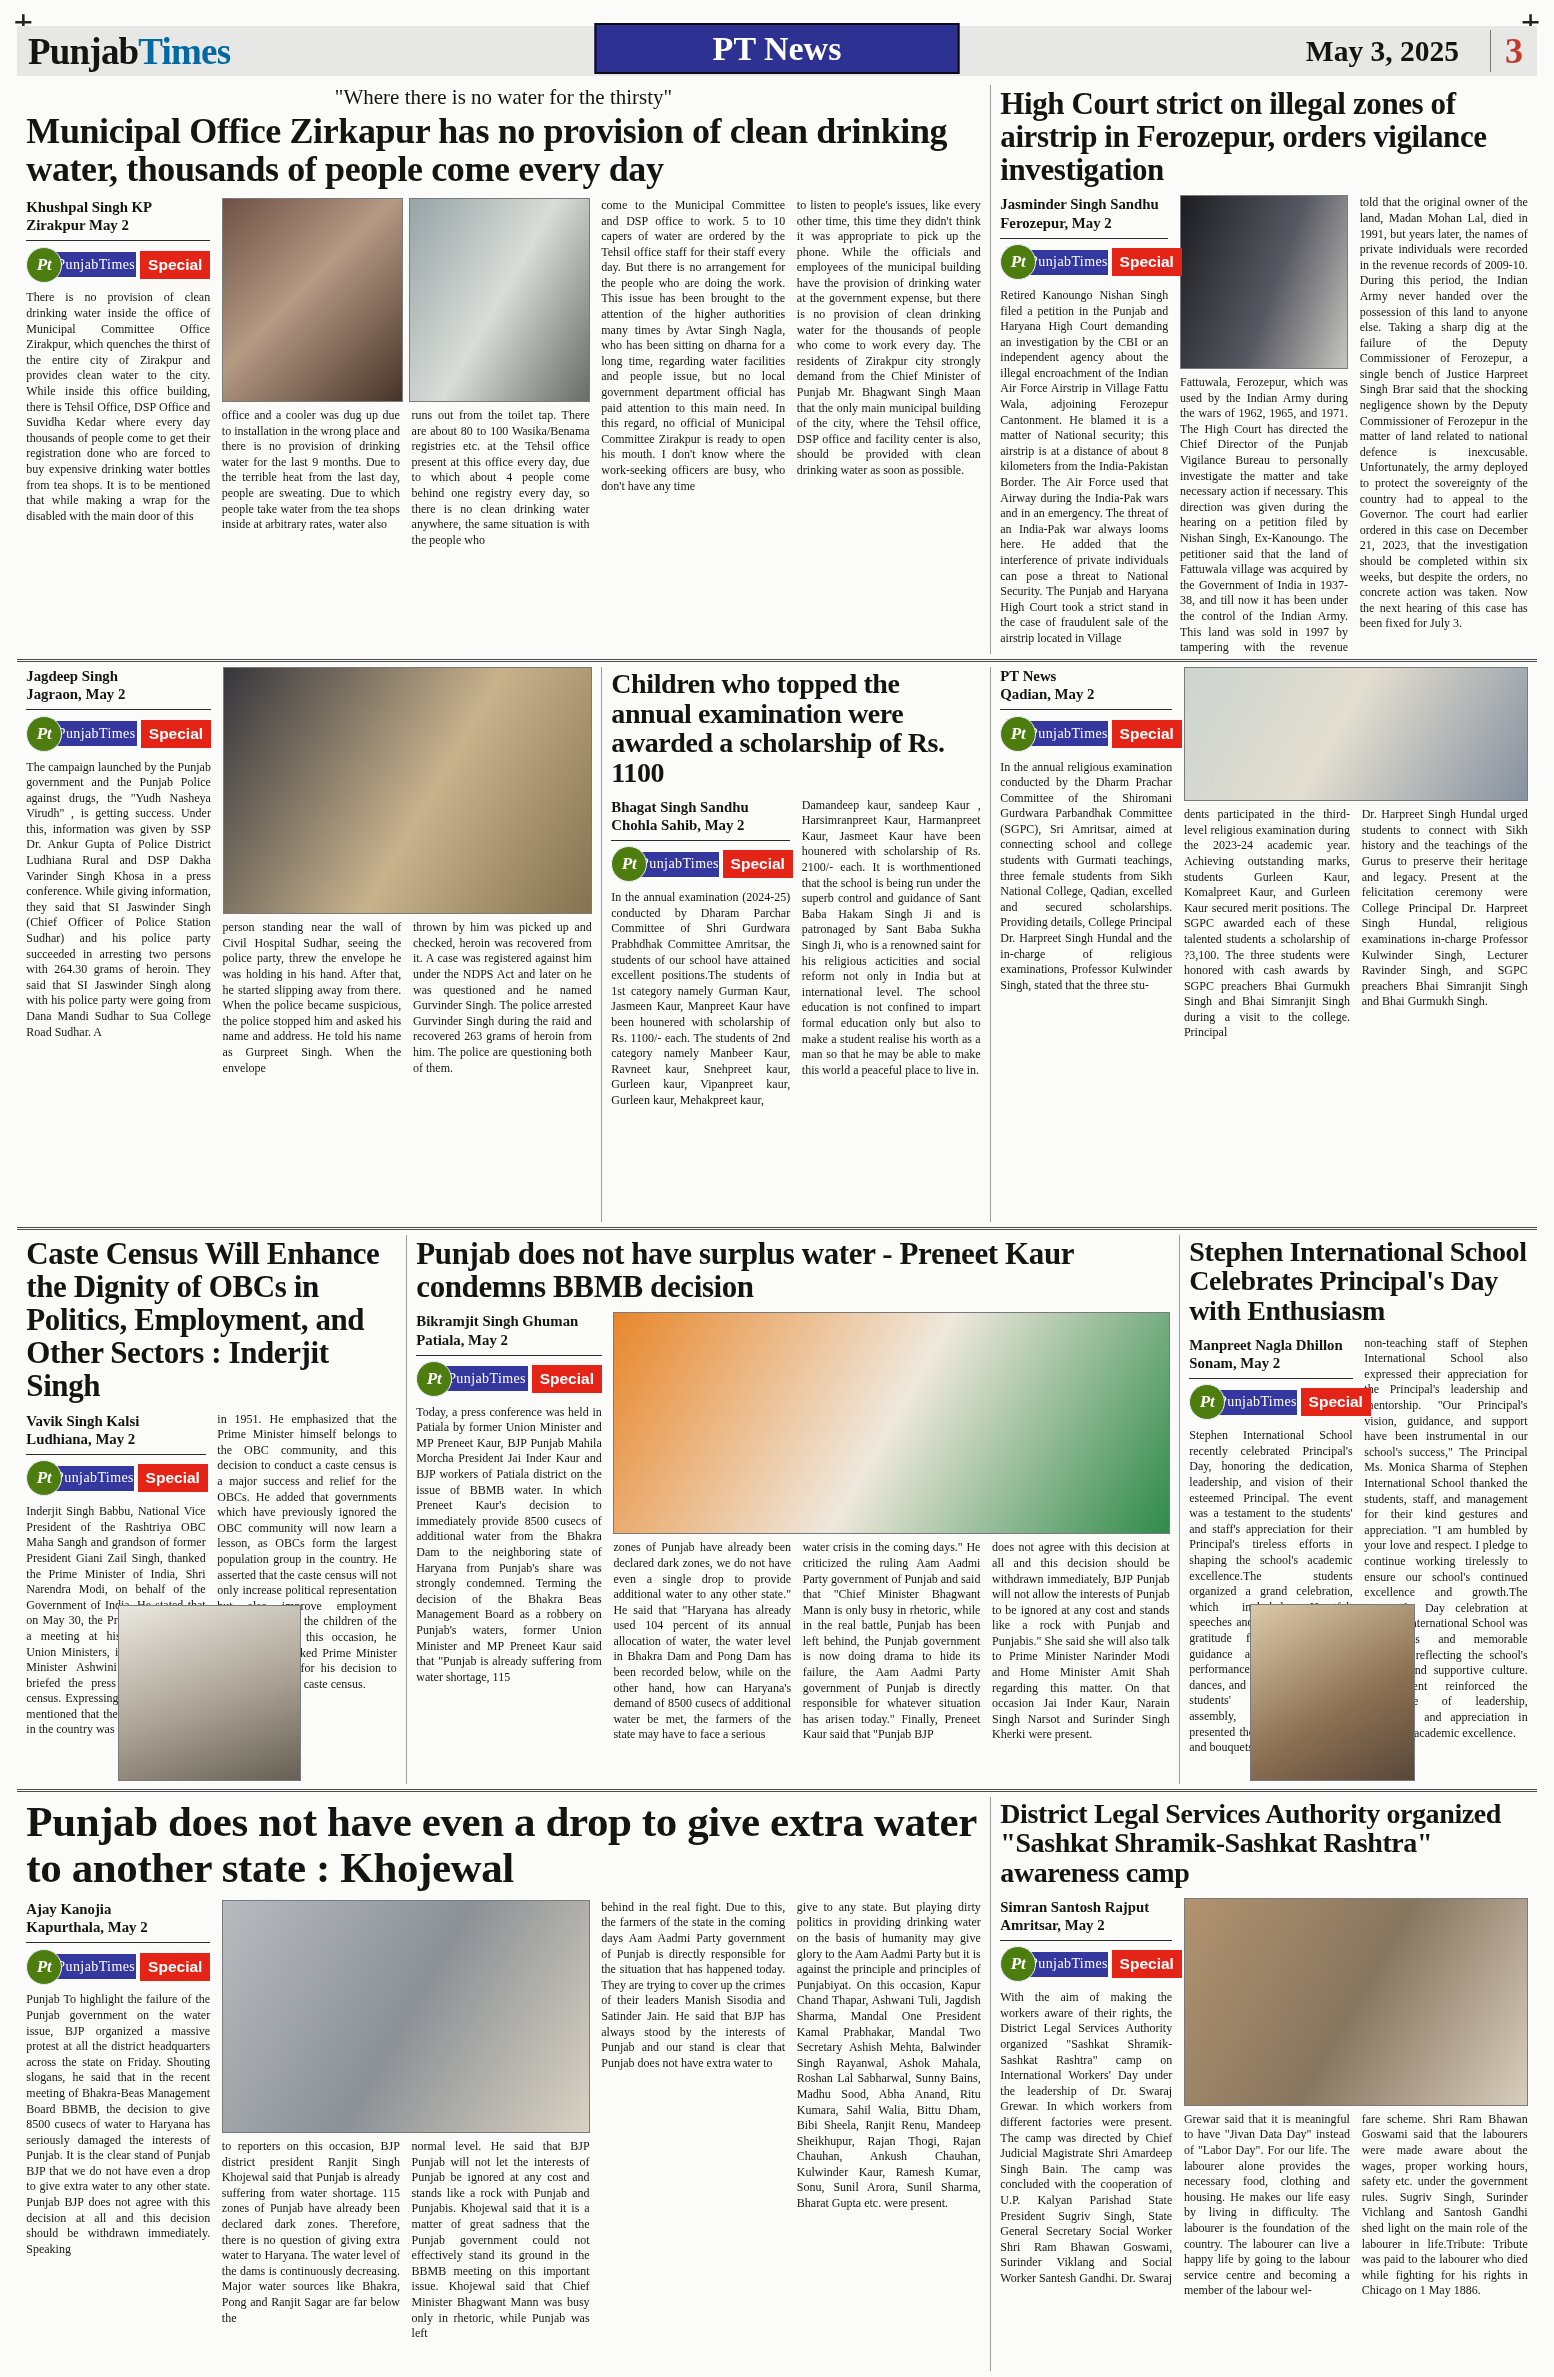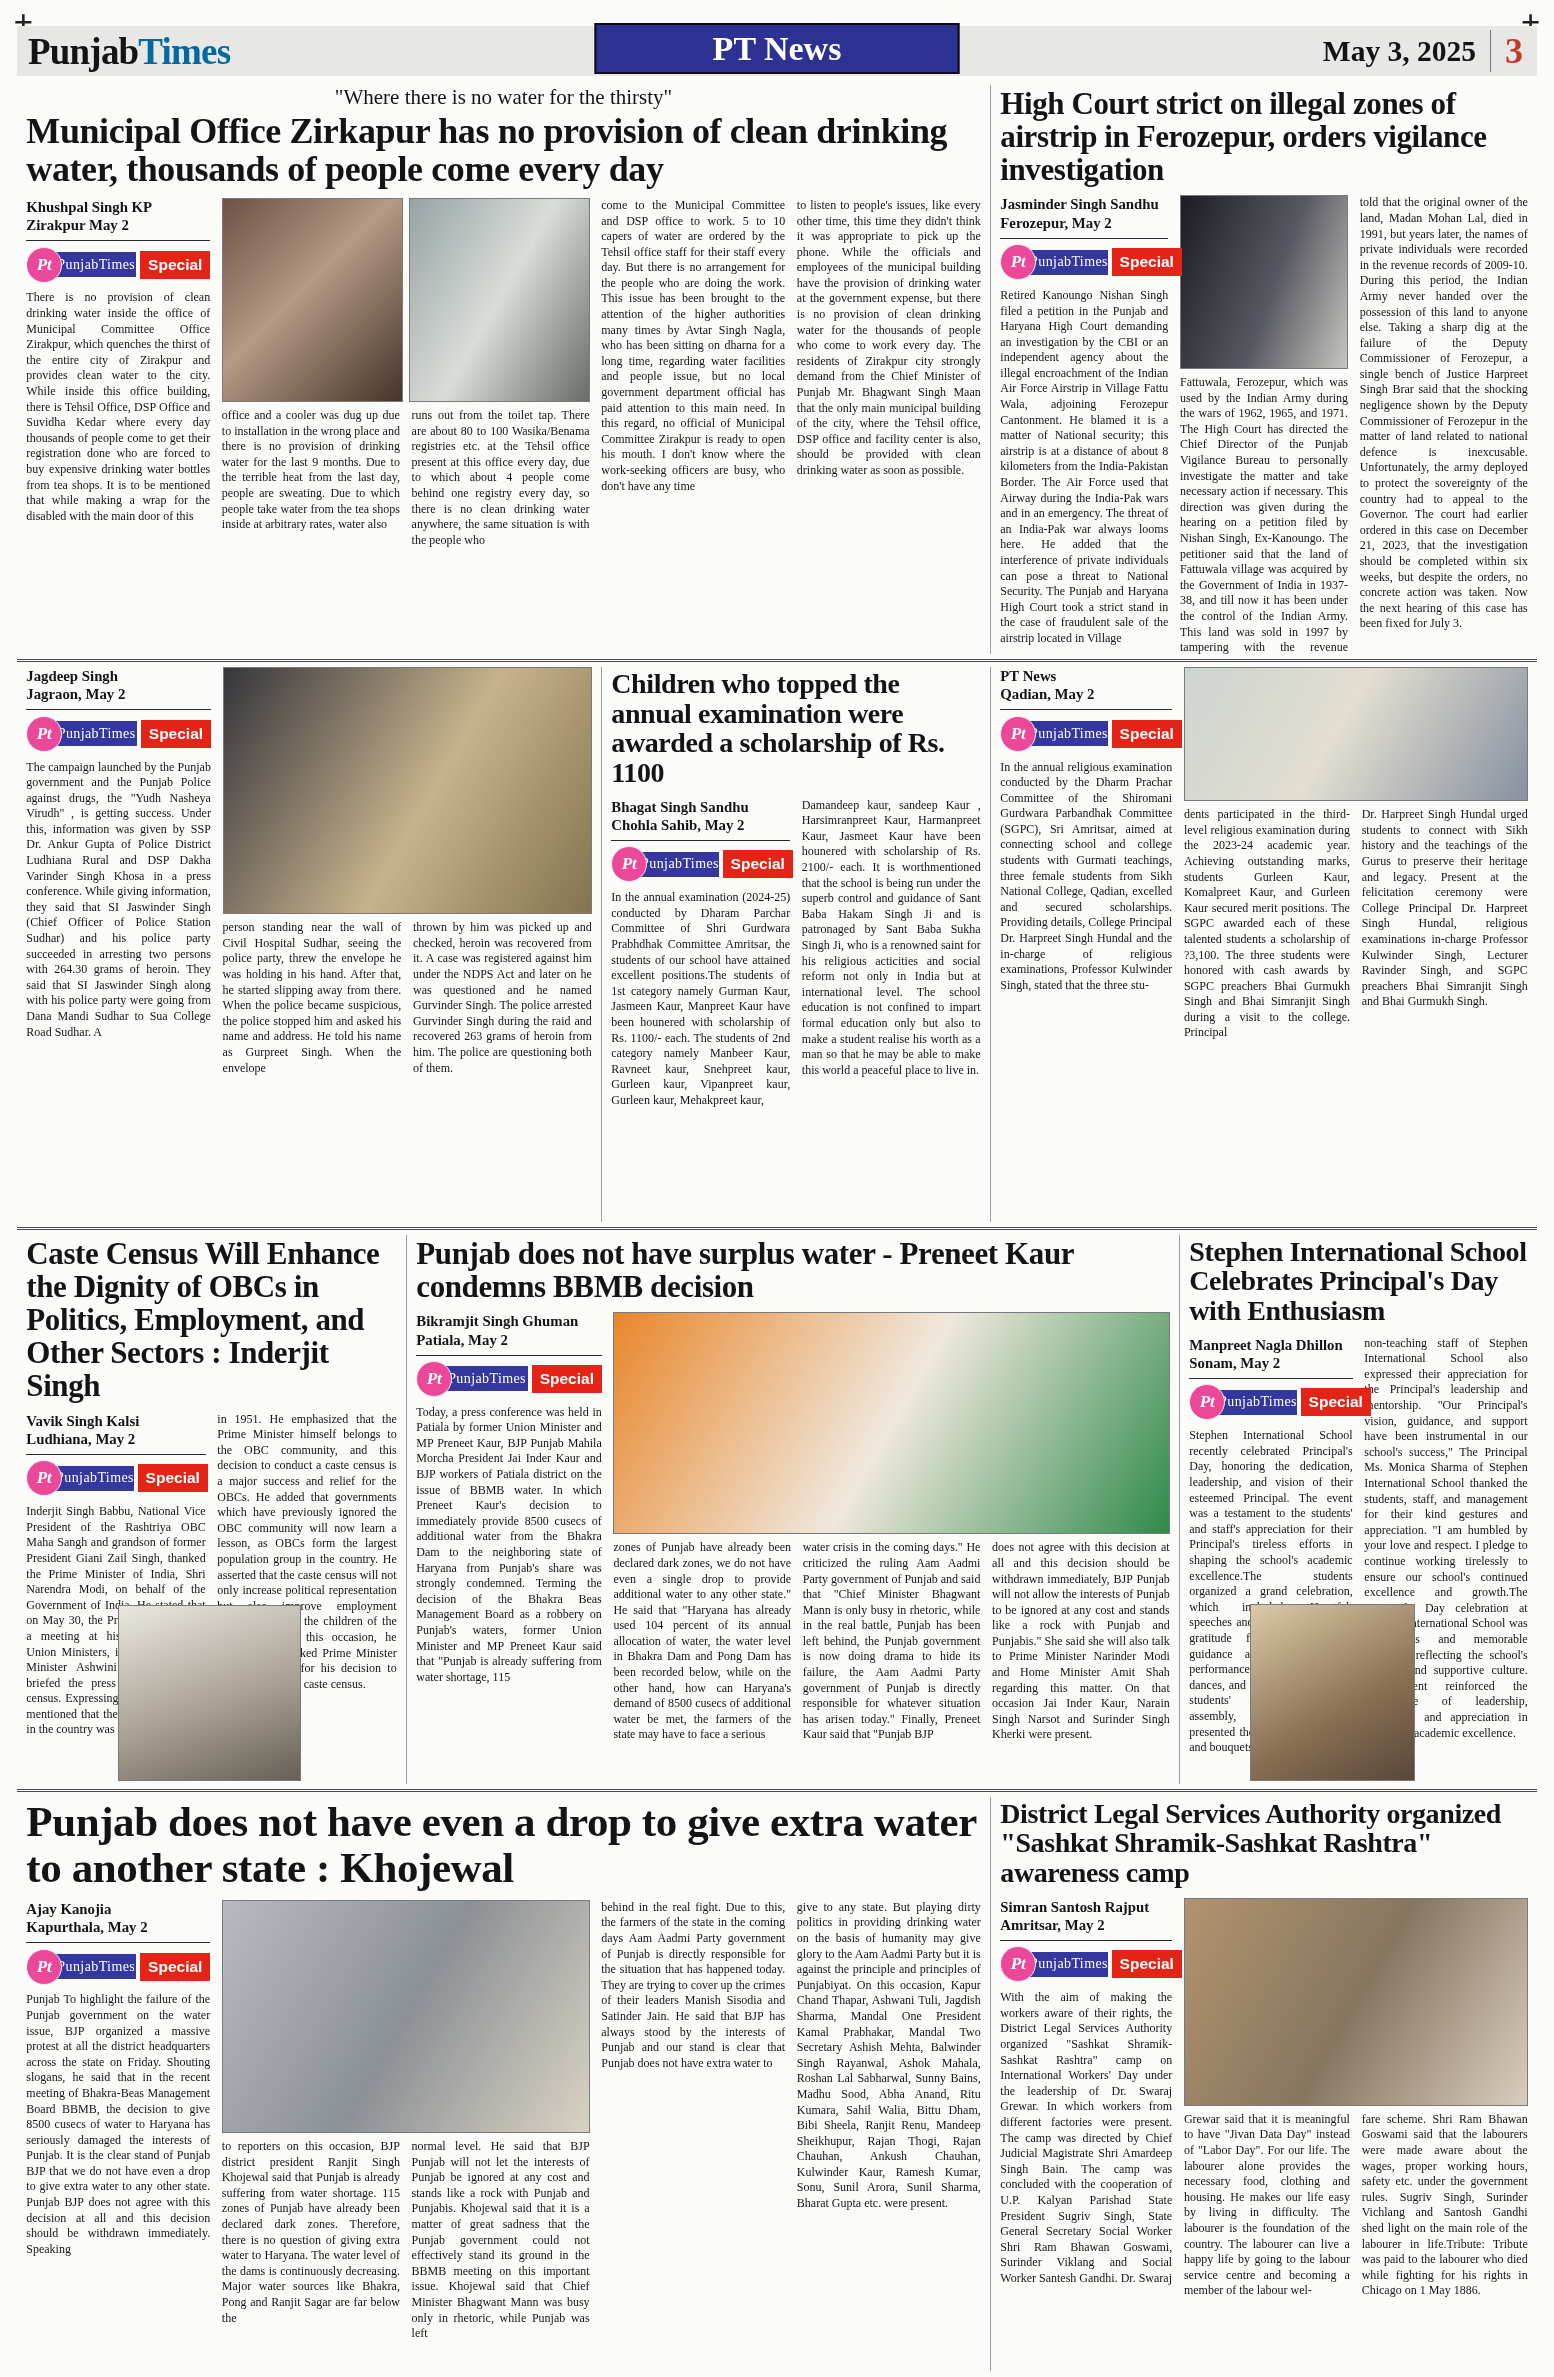--- a/index.html
+++ b/index.html
@@ -6,42 +6,42 @@
   .page{position:relative;width:1554px;height:2377px;margin:0 auto;background:#fbfbf9;
         font-family:"Liberation Serif",serif;color:#141414;overflow:hidden;}
   .cropmark{position:absolute;font-size:31px;color:#222;font-family:"DejaVu Sans Mono",monospace;line-height:1;}
   .masthead{position:absolute;top:26.4px;left:17px;right:17px;height:50px;background:#e7e7e6;
             display:flex;align-items:center;}
   .brand{font-size:37px;font-weight:bold;letter-spacing:-0.8px;margin-left:11px;line-height:1;}
   .brand .red{color:#0369a1;text-align:right;}
   .ptnews{position:absolute;left:50%;transform:translateX(-50%);top:-3.1px;height:51px;width:365px;
           background:#2c3192;border:2.3px solid #0d0d16;color:#fff;display:flex;align-items:center;
           justify-content:center;font-size:34px;font-weight:bold;box-sizing:border-box;}
-  .dateblock{margin-left:auto;display:flex;align-items:center;margin-right:6.2px;}
+  .dateblock{margin-left:auto;display:flex;align-items:center;margin-right:6.2px;gap:17px;}
   .date{font-size:29.5px;font-weight:600;margin-right:14px;}
   .pageno{font-size:36px;font-weight:bold;color:#c23a28;border-left:1.6px solid #777;
           padding:3.1px 7.8px 3.1px 14px;line-height:1;}
   .content{position:absolute;top:85px;left:17px;right:17px;}
   .band{display:flex;overflow:hidden;align-items:stretch;}
   .art{overflow:hidden;position:relative;box-sizing:border-box;padding:0 9.3px;}
   .art + .art{border-left:0.8px solid #9d9d9d;}
   .divider{height:1.6px;border-top:1.2px solid #4c4c4c;border-bottom:1.2px solid #4c4c4c;margin:4.7px 0;}
   .quote{text-align:center;font-size:21px;margin:0 0 1.6px;}
   .hl{font-weight:bold;line-height:1.07;margin:1.6px 0 9.3px;letter-spacing:-0.4px;}
   .hl-xl{font-size:36px;}
   .hl-xxl{font-size:43px;}
   .hl-l{font-size:31px;}
   .hl-m{font-size:28px;}
   .cols{display:flex;gap:11.7px;}
   .col{flex:1;min-width:0;}
   .body{font-size:12px;line-height:1.3;text-align:justify;}
   .byline{font-size:14.8px;font-weight:bold;line-height:1.25;border-bottom:1.2px solid #2a2a2a;
           padding-bottom:5.4px;margin-bottom:5.4px;}
   .badge{display:flex;align-items:center;margin:3.1px 0 7.8px;position:relative;}
-  .pt-logo{width:36px;height:36px;border-radius:50%;background:#ec4899;color:#fff;display:flex;
+  .pt-logo{width:36px;height:36px;border-radius:50%;background:#4d7c0f;color:#fff;display:flex;
            align-items:center;justify-content:center;font-size:17px;font-weight:bold;font-style:italic;
            border:1.6px solid #eef;box-sizing:border-box;z-index:1;flex:none;}
   .pt-bar{flex:1;background:#34379d;color:#fff;height:25px;display:flex;align-items:center;
           justify-content:center;font-size:14px;margin-left:-6.2px;letter-spacing:0.4px;}
   .pt-special{background:#e32417;color:#fff;height:28px;display:flex;align-items:center;justify-content:center;
           font-weight:bold;font-family:"Liberation Sans",sans-serif;font-size:15.5px;padding:0 7.8px;margin-left:3.9px;}
   .photo{border:0.8px solid #7a7a7a;box-sizing:border-box;}
   .photorow{display:flex;gap:6.2px;margin-bottom:6.2px;}
   .sub{display:flex;flex-direction:column;min-width:0;}
   .inset{position:absolute;z-index:2;}

